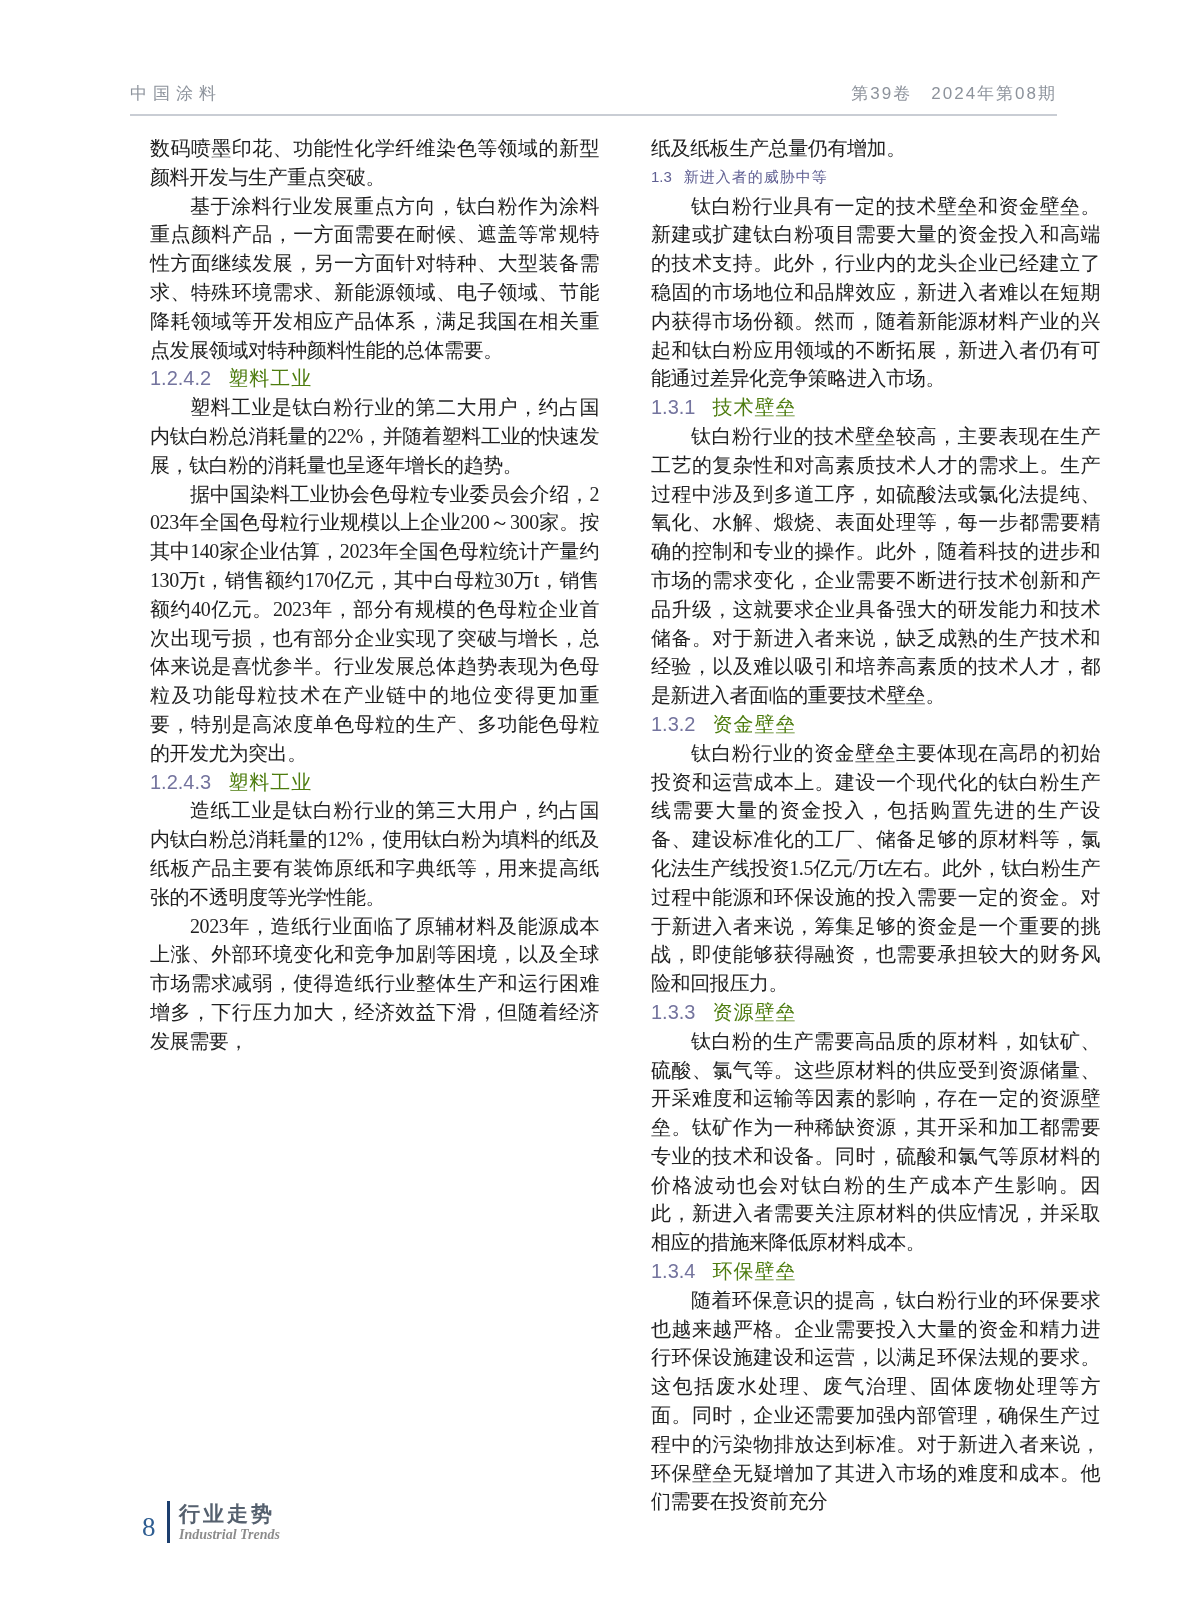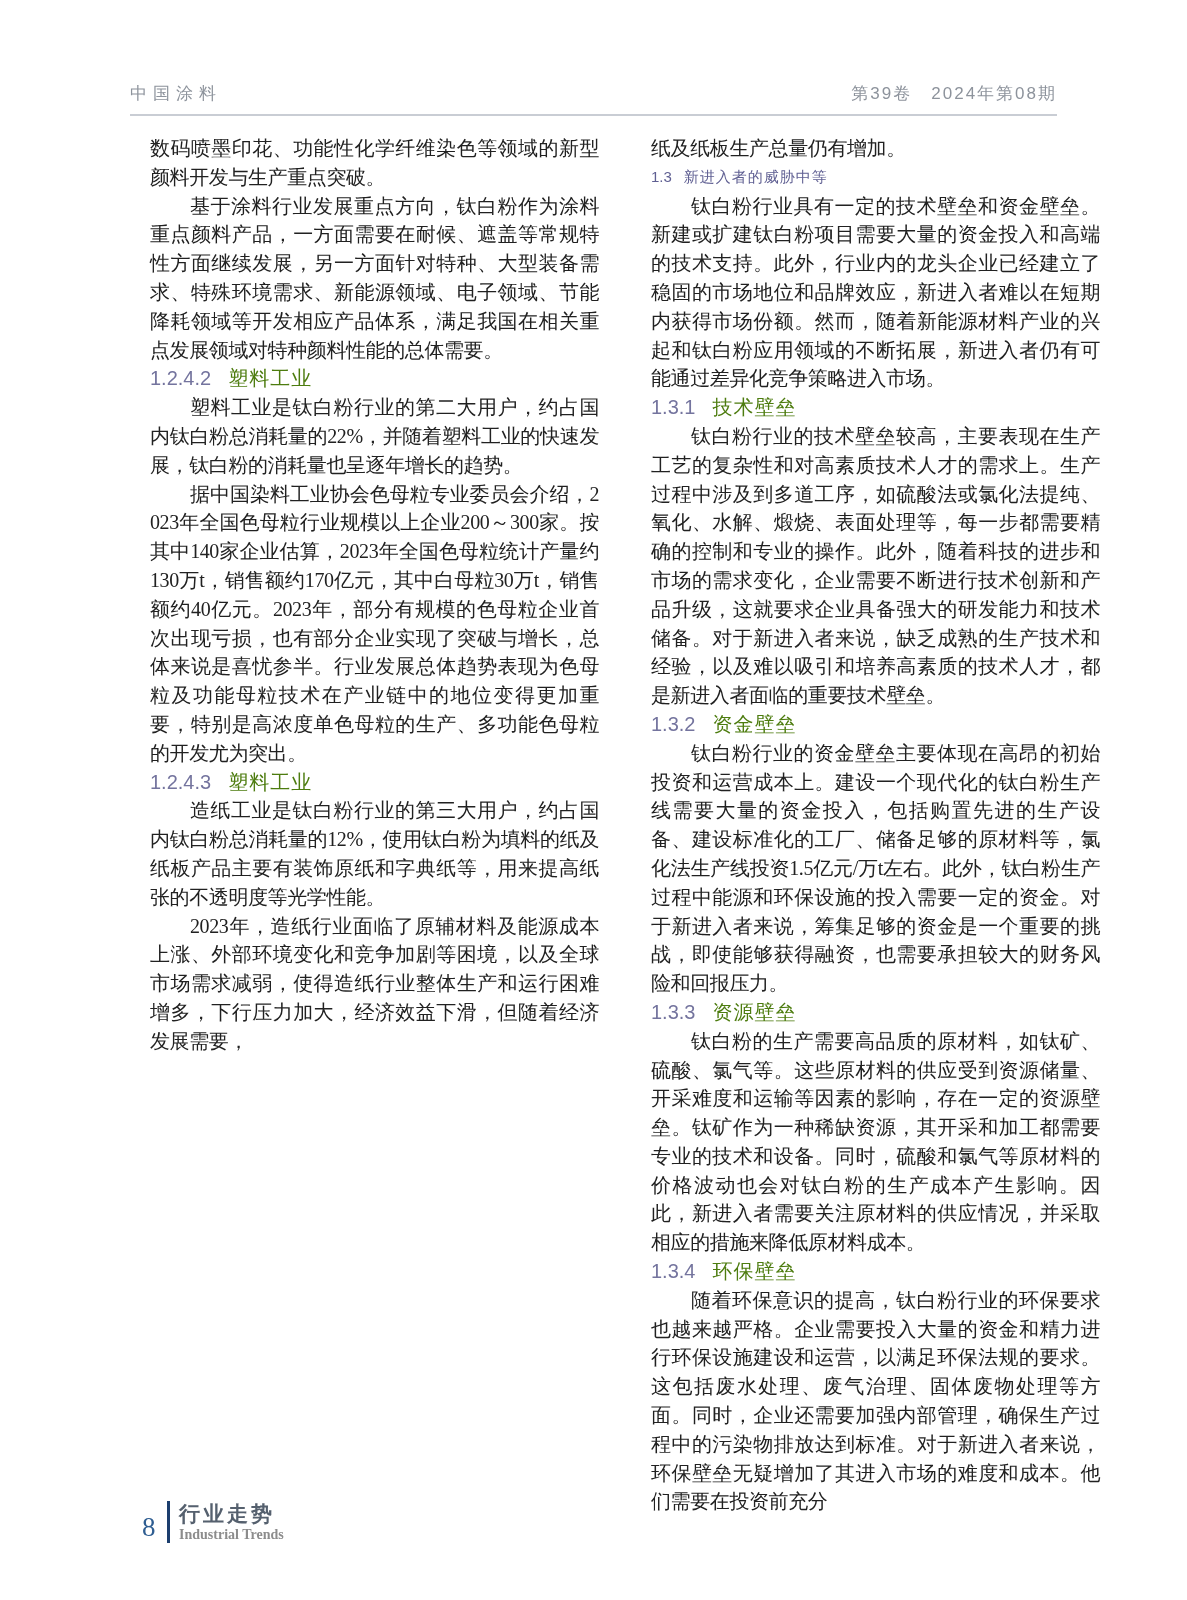--- a/index.html
+++ b/index.html
@@ -71,21 +71,21 @@
   }
   .page-footer .sect{display:flex;flex-direction:column;justify-content:space-between;}
   .page-footer .cn{
     font-family:"Liberation Sans","DejaVu Sans",sans-serif;
     font-weight:bold;font-size:21px;letter-spacing:3px;
     color:var(--footer-cn,#55606e);line-height:24px;
   }
   .page-footer .en{
     font-family:"Liberation Serif","DejaVu Serif",serif;
     font-weight:bold;font-size:14px;
-    color:var(--footer-en,#8c8c8c);line-height:17px;
+    color:var(--footer-en,#8c8c8c);line-height:17px;font-style:italic;
   }
 </style>
 </head>
 <body>
 
 <div class="page">
 
   <header class="page-header">
     <span class="journal">中国涂料</span>
     <span class="issue">第39卷　2024年第08期</span>

